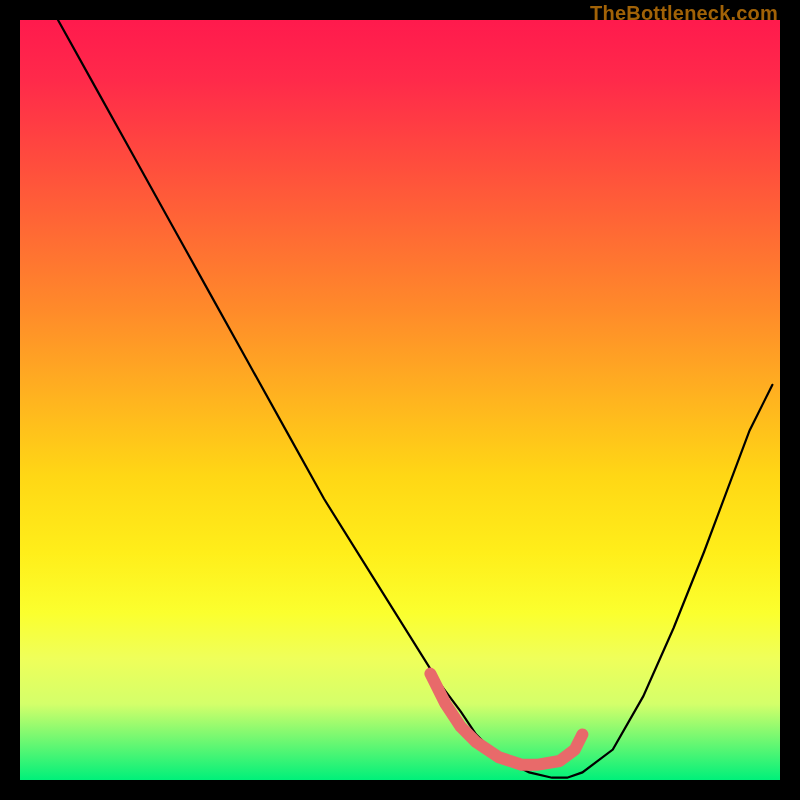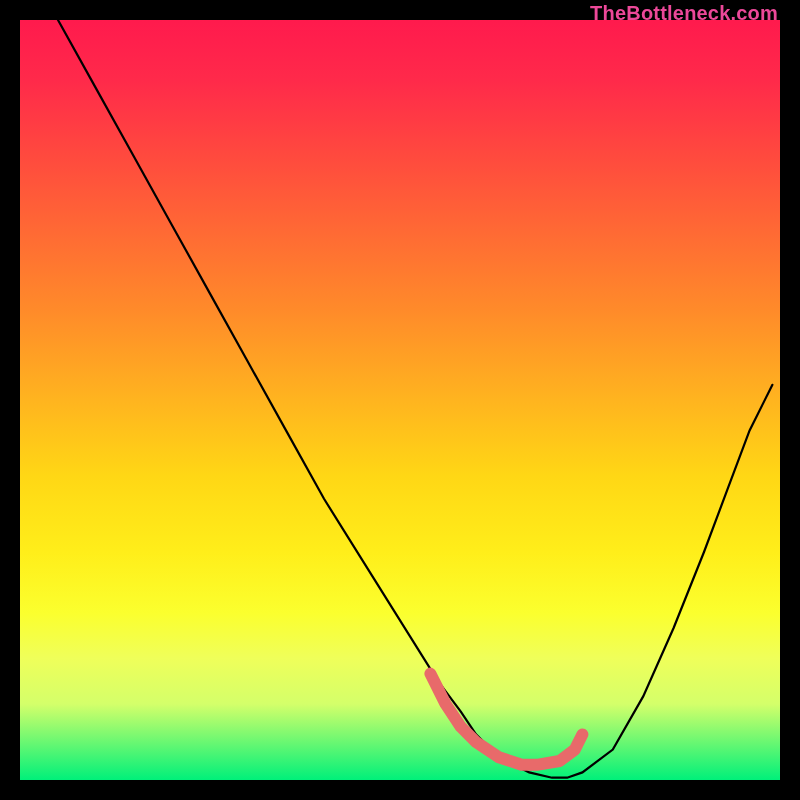--- a/index.html
+++ b/index.html
@@ -57,21 +57,21 @@
     stroke-linecap: round;
     stroke-linejoin: round;
   }
   .watermark {
     position: absolute;
     top: 2px;
     right: 22px;
     font-family: Arial, Helvetica, sans-serif;
     font-size: 20px;
     font-weight: 600;
-    color: #ec4899;
+    color: #a16207;
     letter-spacing: 0.2px;
   }
 </style>
 </head>
 <body>
 
 <div class="chart-wrap">
   <div class="plot-bg"></div>
   <svg class="overlay" viewBox="0 0 760 760" preserveAspectRatio="none">
     <path id="curve-path" class="curve" d="M38.0 0.0 L76.0 68.4 L114.0 136.8 L152.0 205.2 L190.0 273.6 L228.0 342.0 L266.0 410.4 L304.0 478.8 L342.0 539.6 L380.0 600.4 L418.0 661.2 L440.8 691.6 L456.0 714.4 L471.2 729.6 L494.0 744.8 L509.2 752.4 L532.0 757.7 L547.2 757.7 L562.4 752.4 L592.8 729.6 L623.2 676.4 L653.6 608.0 L684.0 532.0 L706.8 471.2 L729.6 410.4 L752.4 364.8"></path>

